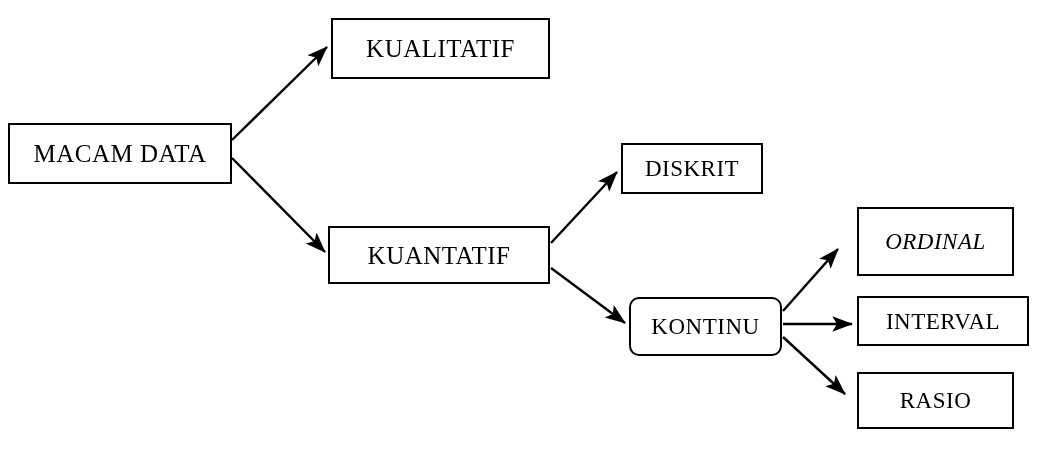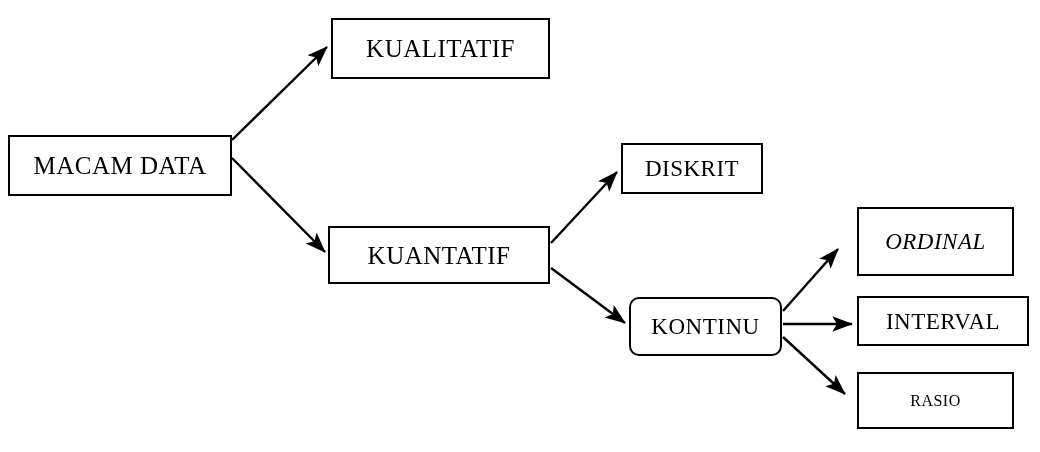--- a/index.html
+++ b/index.html
@@ -39,37 +39,37 @@
   }
   .node-label {
     color: #000000;
     font-family: "Liberation Serif", "DejaVu Serif", serif;
     font-weight: 400;
     letter-spacing: 0.5px;
     white-space: nowrap;
     line-height: 1;
   }
   
-  #node-macam-data   { left: 8px;   top: 123px; width: 224px; height: 61px; margin-top: 12px; }
+  #node-macam-data   { left: 8px;   top: 123px; width: 224px; height: 61px; }
   #node-kualitatif   { left: 331px; top: 18px;  width: 219px; height: 61px; }
   #node-kuantatif    { left: 328px; top: 226px; width: 222px; height: 58px; }
   #node-diskrit      { left: 621px; top: 143px; width: 142px; height: 51px; }
   #node-kontinu      { left: 629px; top: 297px; width: 153px; height: 59px; border-radius: 10px; }
   #node-ordinal      { left: 857px; top: 207px; width: 157px; height: 69px; font-style: italic; }
   #node-interval     { left: 857px; top: 296px; width: 172px; height: 50px; }
   #node-rasio        { left: 857px; top: 372px; width: 157px; height: 57px; }
 
   #node-macam-data .node-label { font-size: 25px; }
   #node-kualitatif .node-label { font-size: 25px; }
   #node-kuantatif  .node-label { font-size: 25px; }
   #node-diskrit    .node-label { font-size: 23px; }
   #node-kontinu    .node-label { font-size: 23px; }
   #node-ordinal    .node-label { font-size: 23px; }
   #node-interval   .node-label { font-size: 23px; }
-  #node-rasio      .node-label { font-size: 16px; }
+  #node-rasio      .node-label { font-size: 23px; }
 </style>
 </head>
 <body>
 
 <div id="diagram-canvas">
 
   <svg id="edges-layer" viewBox="0 0 1040 452" width="1040" height="452">
     <defs>
       <marker id="arrowhead" markerWidth="9" markerHeight="9" refX="8.2" refY="3.2" orient="auto" markerUnits="strokeWidth">
         <path d="M0,0 L8.6,3.2 L0,6.4 L1.9,3.2 z" fill="#000000"></path>

